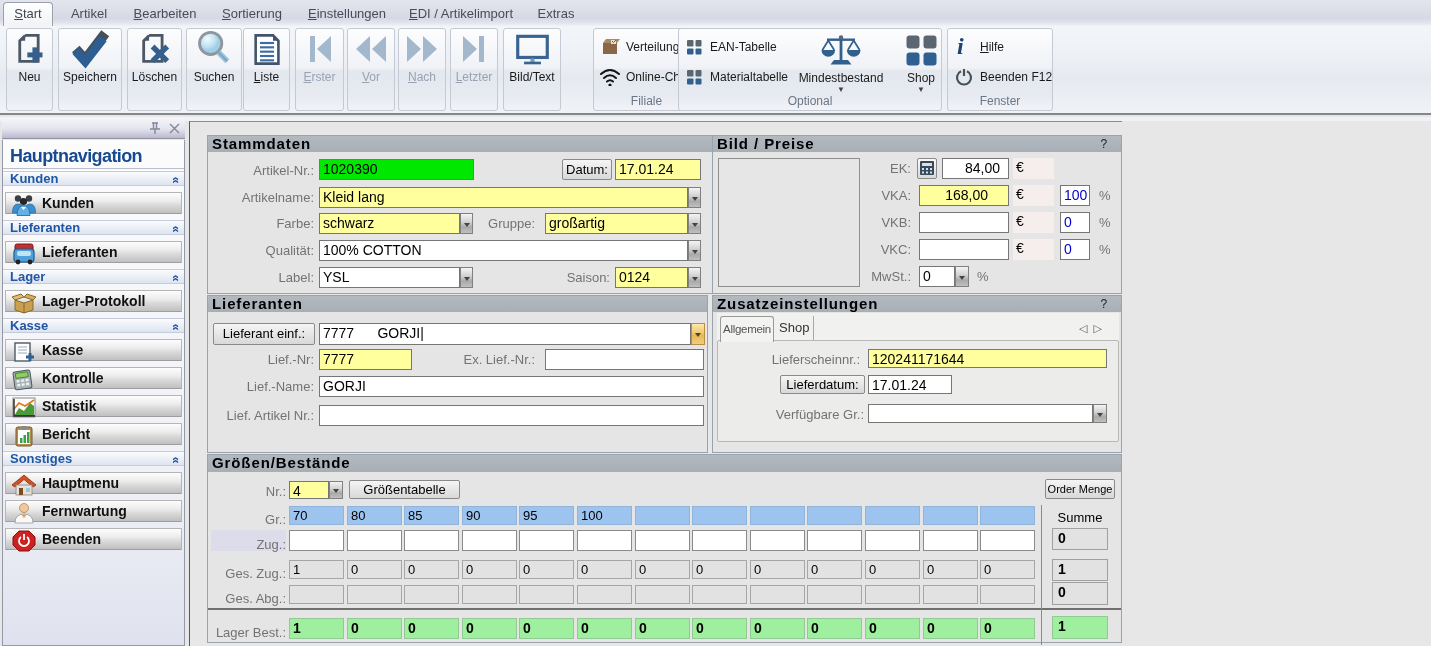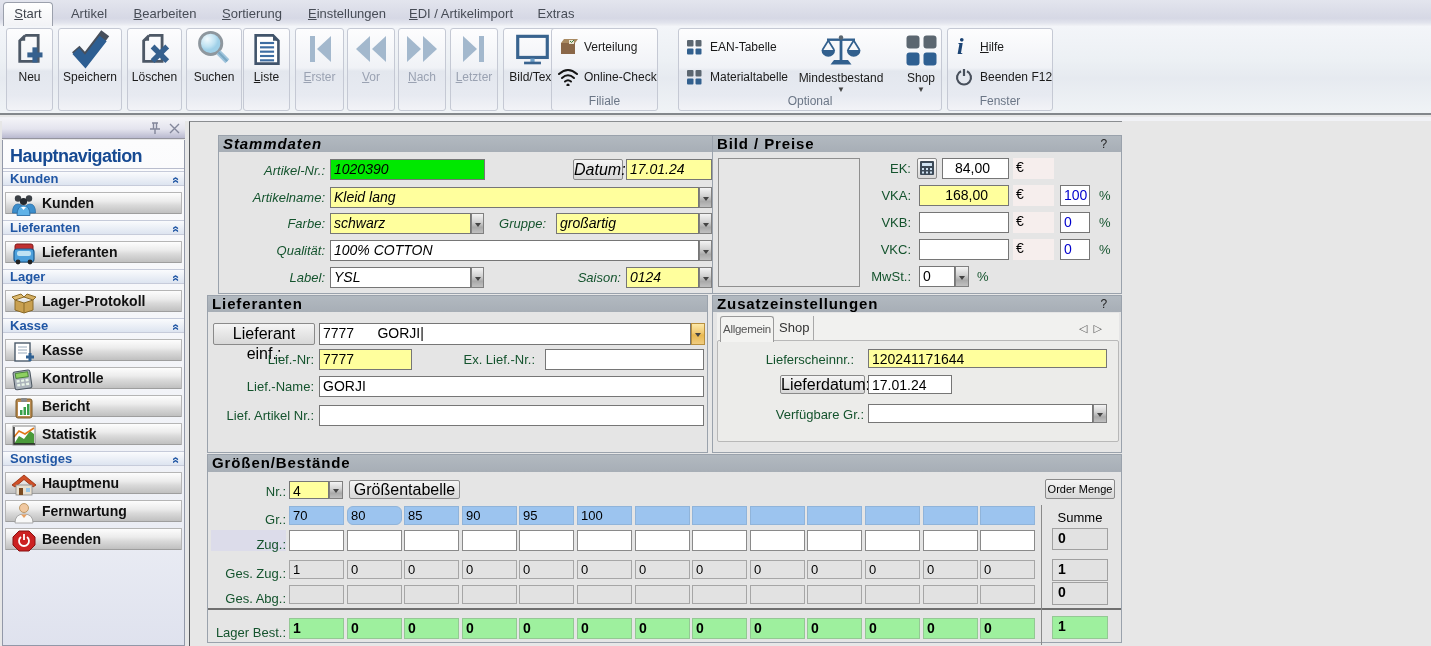--- a/index.html
+++ b/index.html
@@ -28,27 +28,27 @@
 .sg{position:relative;height:15px;border-top:1px solid #c6cbda;border-bottom:1px solid #c6cbda;background:linear-gradient(#fafbfd,#dde4f0);font-size:13px;font-weight:bold;color:#2056a4;line-height:14px;padding-left:7px;margin-bottom:6px;}
 .sg .chev{position:absolute;right:4px;top:1px;font-size:12px;color:#2056a4;transform:rotate(90deg);}
 .si{position:relative;height:22px;margin:0 2px 6px 2px;background:linear-gradient(#fdfdfd 0%,#ececec 40%,#dadada 60%,#c0c0c0 100%);border:1px solid #b5b5b5;border-bottom-color:#9e9e9e;border-radius:1px;font-size:14px;font-weight:bold;color:#111;line-height:20px;padding-left:36px;}
 .si.sel{border:1px solid #7da7d8;box-shadow:inset 0 0 0 2px #cfe0f2;}
 .si .sic{position:absolute;left:5px;top:1px;width:26px;height:21px;display:flex;align-items:center;justify-content:center;}
 
 #mainform{left:189px;top:121px;width:933px;height:525px;background:#e7e7e7;border-left:1px solid #55585c;border-top:1px solid #8a8d90;}
 .sec{position:absolute;background:#e5e5e5;border:1px solid #9aa2ac;}
 .sechdr{position:absolute;left:0;top:0;right:0;height:16px;background:linear-gradient(#b2b9c0,#a7aeb6);font-size:15px;font-weight:bold;color:#000;line-height:15px;padding-left:4px;letter-spacing:0.9px;}
 .qm{position:absolute;right:13px;top:1px;font-size:12px;font-weight:normal;color:#222;}
-.lbl{position:absolute;font-size:13px;color:#14532d;text-align:right;}
+.lbl{position:absolute;font-size:13px;color:#737373;text-align:right;}
 .fld{position:absolute;background:#fff;border:1px solid #767676;font-size:14px;color:#000;padding:1px 0 0 3px;overflow:hidden;white-space:nowrap;}
 .yel{background:#ffff9d;}
 .grn{background:#00e800;}
 .dd{position:absolute;background:linear-gradient(#f4f4f4,#d4d4d4 40%,#a9a9a9 70%,#c0c0c0);border:1px solid #808080;}
 .dd:after{content:"";position:absolute;left:50%;top:50%;margin:-1px 0 0 -3px;border:3px solid transparent;border-top:4px solid #444;}
-.btnlbl{position:absolute;background:linear-gradient(#f5f5f5,#d8d8d8);border:1px solid #8a8a8a;border-radius:2px;font-size:16px;color:#000;text-align:center;}
+.btnlbl{position:absolute;background:linear-gradient(#f5f5f5,#d8d8d8);border:1px solid #8a8a8a;border-radius:2px;font-size:13px;color:#000;text-align:center;}
 .palebox{background:#f6eeed;}
 .ddy{background:linear-gradient(#fce8a8,#f0c870 45%,#e8b850 55%,#f0cc80);border:1px solid #b89040;}
 .cell{position:absolute;width:55px;font-size:13px;color:#000;border:1px solid #9a9a9a;padding:1px 0 0 3px;overflow:hidden;}
 .cell.blu{background:#9cc4ef;border:1px solid #90b4da;}
 .cell.wht{background:#fff;border:1px solid #8a8a8a;}
 .cell.gry{background:#e2e2e2;border:1px solid #a6a6a6;}
 .cell.lgrn{background:#9ef09e;border:1px solid #94c894;font-weight:bold;font-size:14px;}
 .cell.sum{width:56px;background:#e2e2e2;border:1px solid #a0a0a0;font-weight:bold;font-size:14px;padding-left:5px;}
 .cell.sum.grncell{background:#9ef09e;border:1px solid #94c894;}
 #calcbtn svg{display:block;margin:2px auto;}
@@ -172,21 +172,21 @@
   <div class="rbtn" style="left:503px;width:58px;">
       <div class="ric" id="ic-bil">
         <svg width="43" height="38" viewBox="0 0 40 36">
           <rect x="6" y="6" width="28" height="20" fill="none" stroke="#39648f" stroke-width="3"></rect>
           <rect x="18" y="27" width="4" height="4" fill="#6fa0c8"></rect>
           <rect x="12" y="30" width="16" height="2.5" fill="#39648f"></rect>
         </svg>
       </div>
       <div class="rtx">Bild/Text</div>
     </div>
-  <div class="rgrp" style="left:551px;width:107px;padding-left:46px;">
+  <div class="rgrp" style="left:593px;width:107px;padding-left:46px;">
     <div class="rrow" style="top:6px;"><span class="ri" id="ic-ver">
           <svg width="20" height="20" viewBox="0 0 20 20">
             <rect x="3" y="6" width="14" height="11" fill="#8a6748"></rect>
             <path d="M3 6 L6 2 L20 2 L17 6 z" fill="#a98a62"></path>
             <rect x="11" y="3" width="5" height="4" fill="#e8e2d2"></rect>
             <path d="M12 4 l1.5 1.5 L16 3" stroke="#3a7a3a" stroke-width="1" fill="none"></path>
           </svg>
         </span>Verteilung</div>
     <div class="rrow" style="top:36px;"><span class="ri" id="ic-onl">
           <svg width="22" height="18" viewBox="0 0 22 18">
@@ -321,40 +321,40 @@
           <g fill="#e8f4e8" transform="rotate(-8 11 11)">
             <rect x="5.5" y="10.5" width="3" height="2.4"></rect>
             <rect x="10" y="10.5" width="3" height="2.4"></rect>
             <rect x="14.5" y="10.5" width="3" height="2.4"></rect>
             <rect x="5.5" y="14.5" width="3" height="2.4"></rect>
             <rect x="10" y="14.5" width="3" height="2.4"></rect>
             <rect x="14.5" y="14.5" width="3" height="2.4"></rect>
           </g>
         </svg>
       </span>Kontrolle</div>
+  <div class="si"><span class="sic" id="si-sta">
+        <svg width="26" height="22" viewBox="0 0 26 22">
+          <rect x="2" y="1" width="22" height="19" fill="#fdfdfd" stroke="#888" stroke-width="1"></rect>
+          <path d="M3 19 L8 11 L13 14 L19 6 L23 9 L23 19 z" fill="#4a9a3a"></path>
+          <path d="M3 12 L8 6 L14 9 L23 3" fill="none" stroke="#e07818" stroke-width="1.6"></path>
+          <path d="M3 2 L3 19 L24 19" fill="none" stroke="#222" stroke-width="1.4"></path>
+        </svg>
+      </span>Statistik</div>
   <div class="si"><span class="sic" id="si-ber">
         <svg width="26" height="22" viewBox="0 0 26 22">
           <rect x="5" y="2" width="16" height="19" rx="2" fill="#b98a50" stroke="#7a5a28" stroke-width="1"></rect>
           <rect x="7" y="5" width="12" height="14" fill="#fff"></rect>
           <rect x="10" y="1" width="6" height="4" rx="1" fill="#888"></rect>
           <g fill="#3aa04a">
             <rect x="9" y="13" width="2.5" height="5"></rect>
             <rect x="12.5" y="10" width="2.5" height="8"></rect>
             <rect x="16" y="7" width="2.5" height="11"></rect>
           </g>
         </svg>
       </span>Bericht</div>
-  <div class="si"><span class="sic" id="si-sta">
-        <svg width="26" height="22" viewBox="0 0 26 22">
-          <rect x="2" y="1" width="22" height="19" fill="#fdfdfd" stroke="#888" stroke-width="1"></rect>
-          <path d="M3 19 L8 11 L13 14 L19 6 L23 9 L23 19 z" fill="#4a9a3a"></path>
-          <path d="M3 12 L8 6 L14 9 L23 3" fill="none" stroke="#e07818" stroke-width="1.6"></path>
-          <path d="M3 2 L3 19 L24 19" fill="none" stroke="#222" stroke-width="1.4"></path>
-        </svg>
-      </span>Statistik</div>
   <div class="sg">Sonstiges<span class="chev">«</span></div>
   <div class="si"><span class="sic" id="si-hau">
         <svg width="26" height="22" viewBox="0 0 26 22">
           <path d="M1 11 L13 1 L25 11 L22 13 L13 5.5 L4 13 z" fill="#d05028" stroke="#902808" stroke-width="0.8"></path>
           <rect x="5" y="11" width="16" height="10" fill="#e8e0d0" stroke="#888" stroke-width="0.8"></rect>
           <rect x="8" y="14" width="4" height="7" fill="#7a4a20"></rect>
           <rect x="15" y="14" width="4" height="4" fill="#9ac8e8"></rect>
         </svg>
       </span>Hauptmenu</div>
   <div class="si"><span class="sic" id="si-fer">
@@ -368,21 +368,21 @@
         <svg width="24" height="22" viewBox="0 0 24 22">
           <path d="M7 1 L17 1 L23 7 L23 15 L17 21 L7 21 L1 15 L1 7 z" fill="#cc2222" stroke="#881111" stroke-width="1"></path>
           <path d="M9 7 A5 5 0 1 0 15 7" fill="none" stroke="#fff" stroke-width="1.8"></path>
           <line x1="12" y1="4" x2="12" y2="10" stroke="#fff" stroke-width="1.8"></line>
         </svg>
       </span>Beenden</div>
 </div>
 
 <div id="mainform" class="abs">
 
-<div class="sec" style="left:28px;top:13px;width:554px;height:159px;font-style:italic;">
+<div class="sec" style="left:17px;top:13px;width:554px;height:159px;">
   <div class="sechdr">Stammdaten</div>
   <div class="lbl" style="left:0;top:27px;width:106px;">Artikel-Nr.:</div>
   <div class="fld grn" style="left:111px;top:23px;width:155px;height:21px;">1020390</div>
   <div class="btnlbl" style="left:354px;top:23px;width:50px;height:21px;line-height:19px;">Datum:</div>
   <div class="fld yel" style="left:407px;top:23px;width:86px;height:21px;">17.01.24</div>
 
   <div class="lbl" style="left:0;top:54px;width:106px;">Artikelname:</div>
   <div class="fld yel" style="left:111px;top:51px;width:369px;height:21px;">Kleid lang</div>
   <div class="dd" style="left:480px;top:51px;width:13px;height:21px;"></div>
 
@@ -416,21 +416,21 @@
           <g fill="#cfe2f2">
             <rect x="2" y="7" width="2" height="2"></rect>
             <rect x="6" y="7" width="2" height="2"></rect>
             <rect x="10" y="7" width="2" height="2"></rect>
             <rect x="2" y="10.5" width="2" height="2"></rect>
             <rect x="6" y="10.5" width="2" height="2"></rect>
             <rect x="10" y="10.5" width="2" height="2"></rect>
           </g>
         </svg>
       </div>
-  <div class="fld" style="left:229px;top:22px;width:67px;height:21px;text-align:right;padding-right:18px;">84,00</div>
+  <div class="fld" style="left:229px;top:22px;width:67px;height:21px;text-align:right;padding-right:8px;">84,00</div>
   <div class="abs palebox" style="left:300px;top:22px;width:41px;height:21px;font-size:14px;color:#000;padding:1px 0 0 3px;">€</div>
 
   <div class="lbl" style="left:150px;top:52px;width:48px;">VKA:</div>
   <div class="fld yel" style="left:206px;top:49px;width:90px;height:21px;text-align:right;padding-right:20px;">168,00</div>
   <div class="abs palebox" style="left:300px;top:49px;width:41px;height:21px;font-size:14px;color:#000;padding:1px 0 0 3px;">€</div>
   <div class="fld" style="left:347px;top:49px;width:30px;height:21px;color:#0000cc;">100</div>
   <div class="lbl" style="left:386px;top:52px;width:16px;text-align:left;">%</div>
 
   <div class="lbl" style="left:150px;top:79px;width:48px;">VKB:</div>
   <div class="fld" style="left:206px;top:76px;width:90px;height:21px;"></div>
@@ -470,40 +470,40 @@
 
 <div class="sec" style="left:522px;top:173px;width:410px;height:158px;">
   <div class="sechdr">Zusatzeinstellungen<span class="qm">?</span></div>
   <div class="abs" style="left:4px;top:17px;width:402px;height:28px;background:#f1f1ef;"></div>
   <div class="abs" style="left:4px;top:44px;width:402px;height:102px;background:#ececea;border:1px solid #b8b8b8;border-radius:2px;"></div>
   <div class="abs" style="left:100px;top:20px;width:1px;height:24px;background:#a8a8a8;"></div>
   <div class="abs" style="left:66px;top:24px;width:34px;height:20px;font-size:13px;color:#333;">Shop</div>
   <div class="abs" style="left:7px;top:20px;width:54px;height:26px;background:#f3f3f1;border:1px solid #999;border-bottom:none;border-radius:3px 3px 0 0;font-size:11.5px;color:#555;text-align:center;line-height:25px;letter-spacing:-0.3px;">Allgemein</div>
   <div class="abs" style="left:366px;top:26px;font-size:11px;color:#555;">◁&nbsp;&nbsp;▷</div>
 
-  <div class="lbl" style="left:35px;top:56px;width:106px;">Lieferscheinnr.:</div>
+  <div class="lbl" style="left:41px;top:56px;width:106px;">Lieferscheinnr.:</div>
   <div class="fld yel" style="left:155px;top:53px;width:239px;height:19px;">120241171644</div>
   <div class="btnlbl" style="left:67px;top:79px;width:85px;height:19px;line-height:17px;">Lieferdatum:</div>
   <div class="fld" style="left:155px;top:79px;width:84px;height:19px;">17.01.24</div>
   <div class="lbl" style="left:45px;top:111px;width:106px;">Verfügbare Gr.:</div>
   <div class="fld" style="left:155px;top:108px;width:225px;height:19px;"></div>
   <div class="dd" style="left:380px;top:108px;width:14px;height:19px;"></div>
 </div>
 
 <div class="sec" style="left:17px;top:332px;width:915px;height:189px;">
   <div class="sechdr" style="height:17px;line-height:16px;">Größen/Bestände</div>
   <div class="lbl" style="left:0;top:29px;width:78px;">Nr.:</div>
   <div class="fld yel" style="left:81px;top:26px;width:40px;height:18px;">4</div>
   <div class="dd" style="left:121px;top:26px;width:14px;height:18px;"></div>
   <div class="btnlbl" style="left:141px;top:25px;width:111px;height:19px;line-height:17px;">Größentabelle</div>
   <div class="btnlbl" style="left:837px;top:24px;width:70px;height:20px;line-height:18px;font-size:11px;white-space:nowrap;">Order Menge</div>
   <div class="lbl" style="left:0;top:57px;width:78px;">Gr.:</div>
   <div id="row-gr">
         <div class="cell blu" style="left:81px;top:51px;height:19px;">70</div>
-        <div class="cell blu" style="left:139px;top:51px;height:19px;border-radius:6px;">80</div>
+        <div class="cell blu" style="left:139px;top:51px;height:19px;">80</div>
         <div class="cell blu" style="left:196px;top:51px;height:19px;">85</div>
         <div class="cell blu" style="left:254px;top:51px;height:19px;">90</div>
         <div class="cell blu" style="left:311px;top:51px;height:19px;">95</div>
         <div class="cell blu" style="left:369px;top:51px;height:19px;">100</div>
         <div class="cell blu" style="left:427px;top:51px;height:19px;"></div>
         <div class="cell blu" style="left:484px;top:51px;height:19px;"></div>
         <div class="cell blu" style="left:542px;top:51px;height:19px;"></div>
         <div class="cell blu" style="left:599px;top:51px;height:19px;"></div>
         <div class="cell blu" style="left:657px;top:51px;height:19px;"></div>
         <div class="cell blu" style="left:715px;top:51px;height:19px;"></div>

